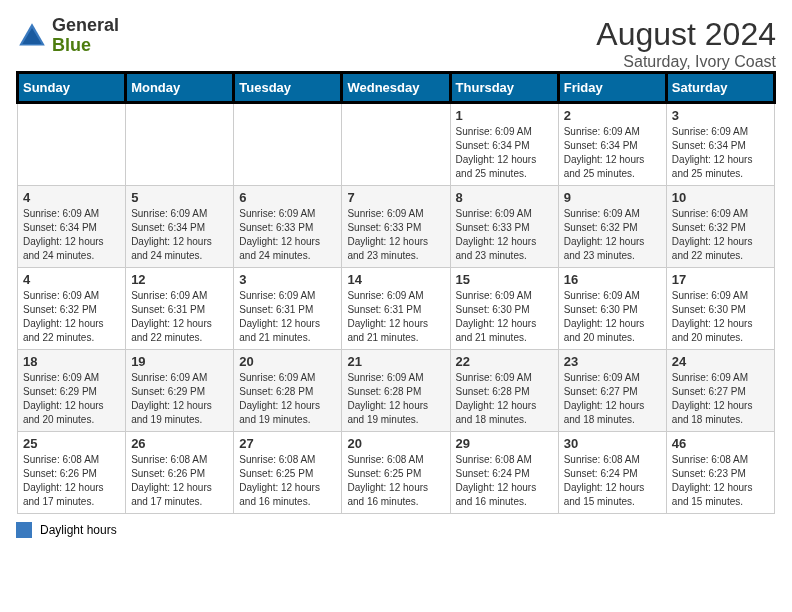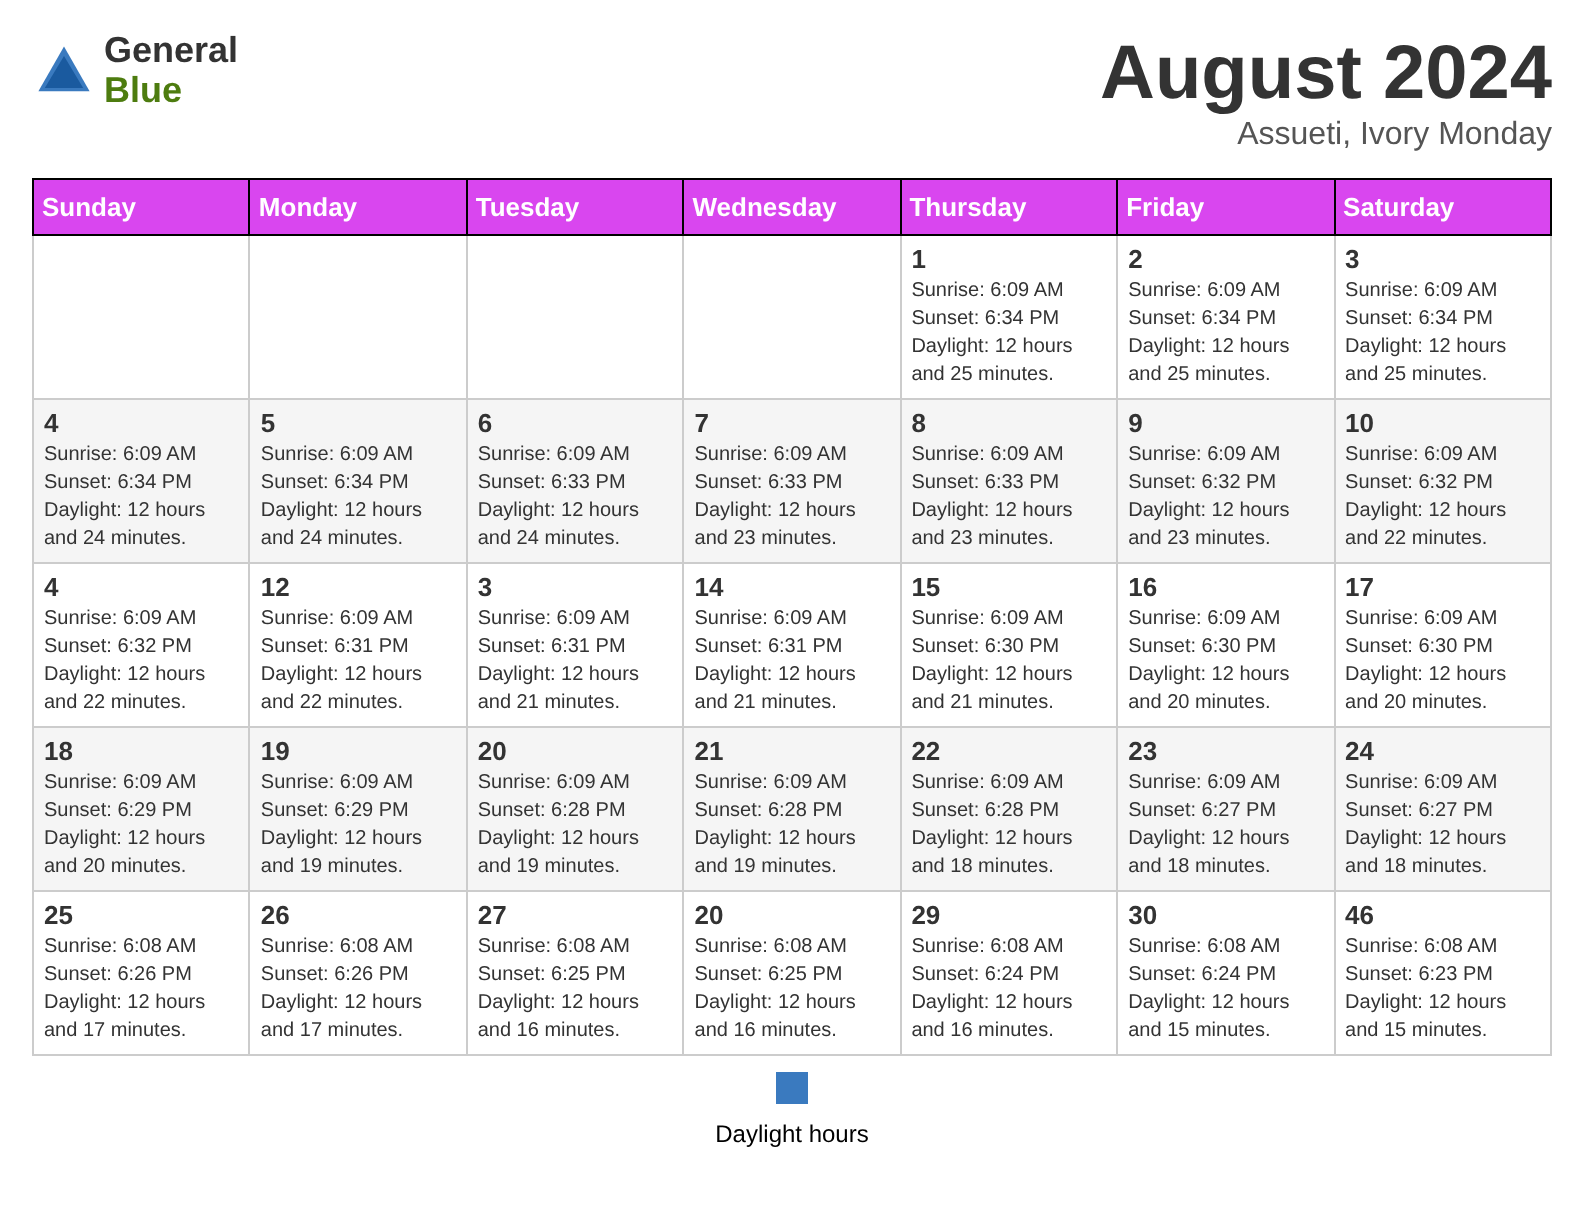--- a/index.html
+++ b/index.html
@@ -7,21 +7,20 @@
       font-family: Arial, sans-serif;
       background: #fff;
       width: 792px;
       min-height: 612px;
       padding: 16px;
     }
     .header {
       display: flex;
       justify-content: space-between;
       align-items: flex-start;
-      margin-bottom: 12px;
     }
     .logo {
       display: flex;
       align-items: center;
       gap: 4px;
     }
     .logo-text {
       font-size: 18px;
       font-weight: bold;
       line-height: 1.1;
@@ -29,40 +28,40 @@
     .logo-general { color: #333; }
     .logo-blue { color: #4d7c0f; }
     .logo-icon {
       width: 32px;
       height: 32px;
     }
     .title-block {
       text-align: right;
     }
     .month-title {
-      font-size: 38px;
-      font-weight: bold;
+      font-size: 32px;
+      font-weight: normal;
       color: #333;
     }
     .location {
       font-size: 16px;
       color: #555;
     }
     .calendar {
       width: 100%;
       border-collapse: collapse;
     }
     .calendar th {
-      background: #d946ef;
+      background: #0369a1;
       color: #fff;
       font-size: 13px;
       font-weight: bold;
       padding: 6px 4px;
       text-align: left;
-      border: 1px solid #000000;
+      border: 3px solid #000000;
     }
     .calendar td {
       vertical-align: top;
       padding: 4px 5px;
       border: 1px solid #ccc;
       font-size: 10.5px;
       color: #333;
       background: #fff;
       width: calc(100% / 7);
       min-height: 80px;
@@ -83,21 +82,20 @@
     }
     .empty-cell {
       background: #fff !important;
     }
     .legend {
       display: flex;
       align-items: center;
       gap: 8px;
       margin-top: 8px;
       font-size: 12px;
-      flex-direction: column;
     }
     .legend-box {
       width: 16px;
       height: 16px;
       background: #3a7abf;
     }
   </style>
 </head>
 <body>
 
@@ -107,21 +105,21 @@
       <polygon points="20,4 36,32 4,32" fill="#3a7abf"></polygon>
       <polygon points="20,10 32,30 8,30" fill="#1a5a9f"></polygon>
     </svg>
     <div class="logo-text">
       <span class="logo-general">General</span><br>
       <span class="logo-blue">Blue</span>
     </div>
   </div>
   <div class="title-block">
     <div class="month-title">August 2024</div>
-    <div class="location">Assueti, Ivory Monday</div>
+    <div class="location">Saturday, Ivory Coast</div>
   </div>
 </div>
 
 <table class="calendar">
   <thead>
     <tr>
     <th>Sunday</th>
         <th>Monday</th>
         <th>Tuesday</th>
         <th>Wednesday</th>

